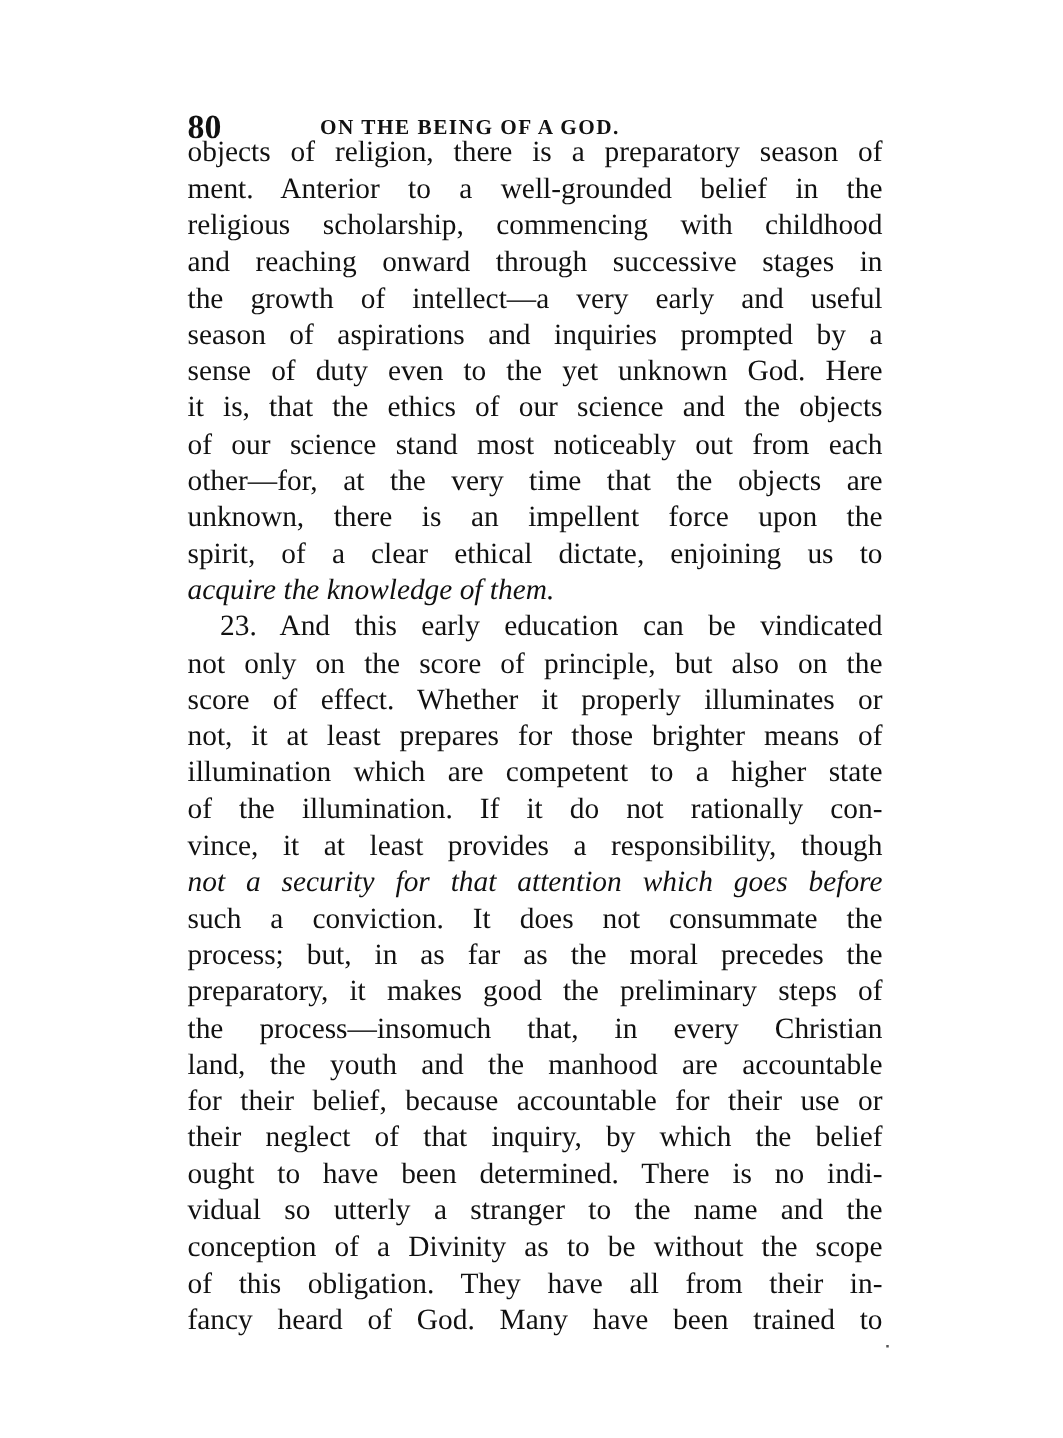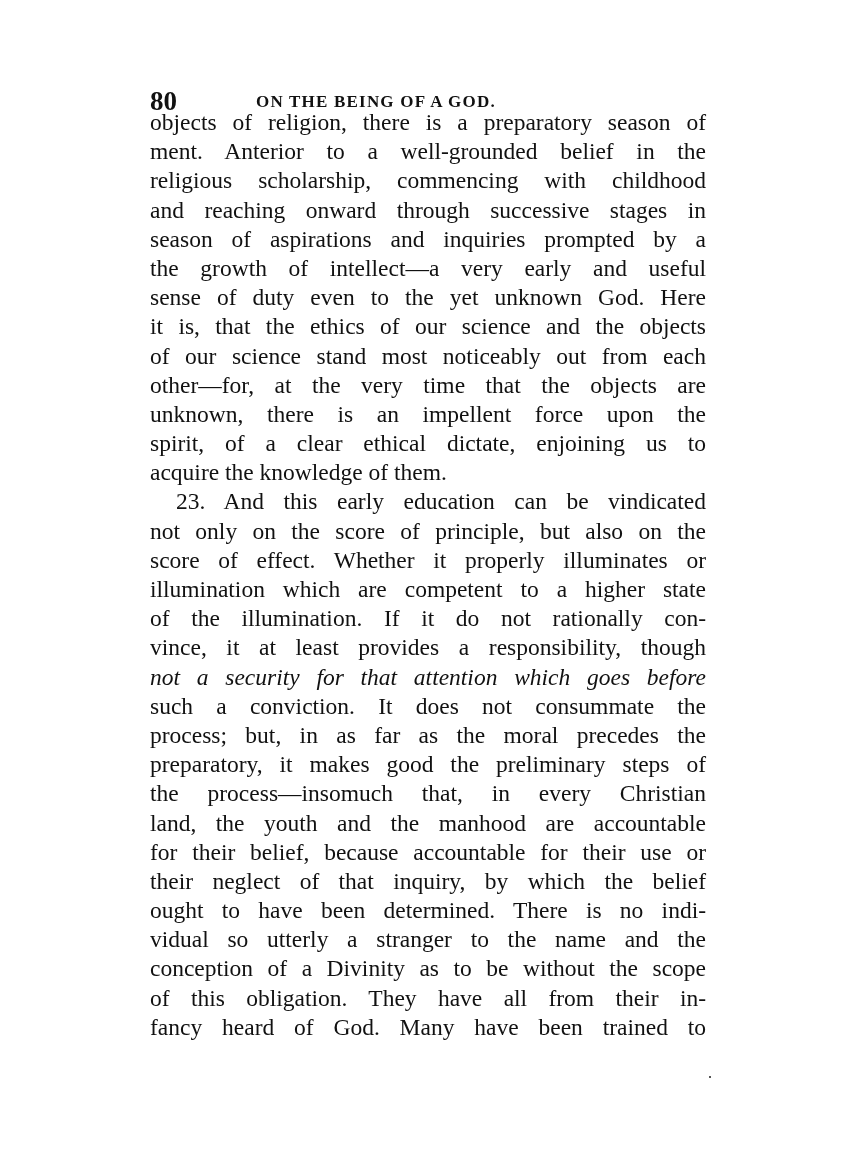--- a/index.html
+++ b/index.html
@@ -59,20 +59,21 @@
       line-height: 29.2px;
       font-family: "Liberation Serif", serif;
       font-size: 23.5px;
       text-align: justify;
       text-align-last: justify;
       white-space: nowrap;
       overflow: visible;
     }
     .line.last {
       text-align-last: left;
+      font-style: italic;
     }
     .line.indent {
       padding-left: 26px;
     }
     .margin-dot {
       position: absolute;
       left: 709px;
       top: 1076px;
       width: 2px;
       height: 2px;
@@ -87,32 +88,33 @@
   <div class="running-head">
     <span class="page-number">80</span>
     <span class="running-title">ON THE BEING OF A GOD.</span>
   </div>
 
   <div class="body-text">
     <span class="line" style="white-space: normal;">objects of religion, there is a preparatory season of</span>
     <span class="line" style="white-space: normal;">ment.  Anterior to a well-grounded belief in the</span>
     <span class="line" style="white-space: normal;">religious scholarship, commencing with childhood</span>
     <span class="line" style="white-space: normal;">and reaching onward through successive stages in</span>
+    <span class="line" style="white-space: normal;">the growth of intellect—a very early and useful</span>
     <span class="line" style="white-space: normal;">season of aspirations and inquiries prompted by a</span>
-    <span class="line" style="white-space: normal;">the growth of intellect—a very early and useful</span>
     <span class="line" style="white-space: normal;">sense of duty even to the yet unknown God.  Here</span>
     <span class="line" style="white-space: normal;">it is, that the ethics of our science and the objects</span>
     <span class="line" style="white-space: normal;">of our science stand most noticeably out from each</span>
     <span class="line" style="white-space: normal;">other—for, at the very time that the objects are</span>
     <span class="line" style="white-space: normal;">unknown, there is an impellent force upon the</span>
     <span class="line" style="white-space: normal;">spirit, of a clear ethical dictate, enjoining us to</span>
     <span class="line last" style="white-space: nowrap;">acquire the knowledge of them.</span>
     <span class="line indent" style="white-space: normal;">23. And this early education can be vindicated</span>
     <span class="line" style="white-space: normal;">not only on the score of principle, but also on the</span>
     <span class="line" style="white-space: normal;">score of effect.  Whether it properly illuminates or</span>
+    <span class="line" style="white-space: normal;">not, it at least prepares for those brighter means of</span>
     <span class="line" style="white-space: normal;">illumination which are competent to a higher state</span>
     <span class="line" style="white-space: normal;">of the illumination.  If it do not rationally con-</span>
     <span class="line" style="white-space: normal;">vince, it at least provides a responsibility, though</span>
     <span class="line" style="white-space: normal; font-style: italic;">not a security for that attention which goes before</span>
     <span class="line" style="white-space: normal;">such a conviction.  It does not consummate the</span>
     <span class="line" style="white-space: normal;">process; but, in as far as the moral precedes the</span>
     <span class="line" style="white-space: normal;">preparatory, it makes good the preliminary steps of</span>
     <span class="line" style="white-space: normal;">the process—insomuch that, in every Christian</span>
     <span class="line" style="white-space: normal;">land, the youth and the manhood are accountable</span>
     <span class="line" style="white-space: normal;">for their belief, because accountable for their use or</span>

